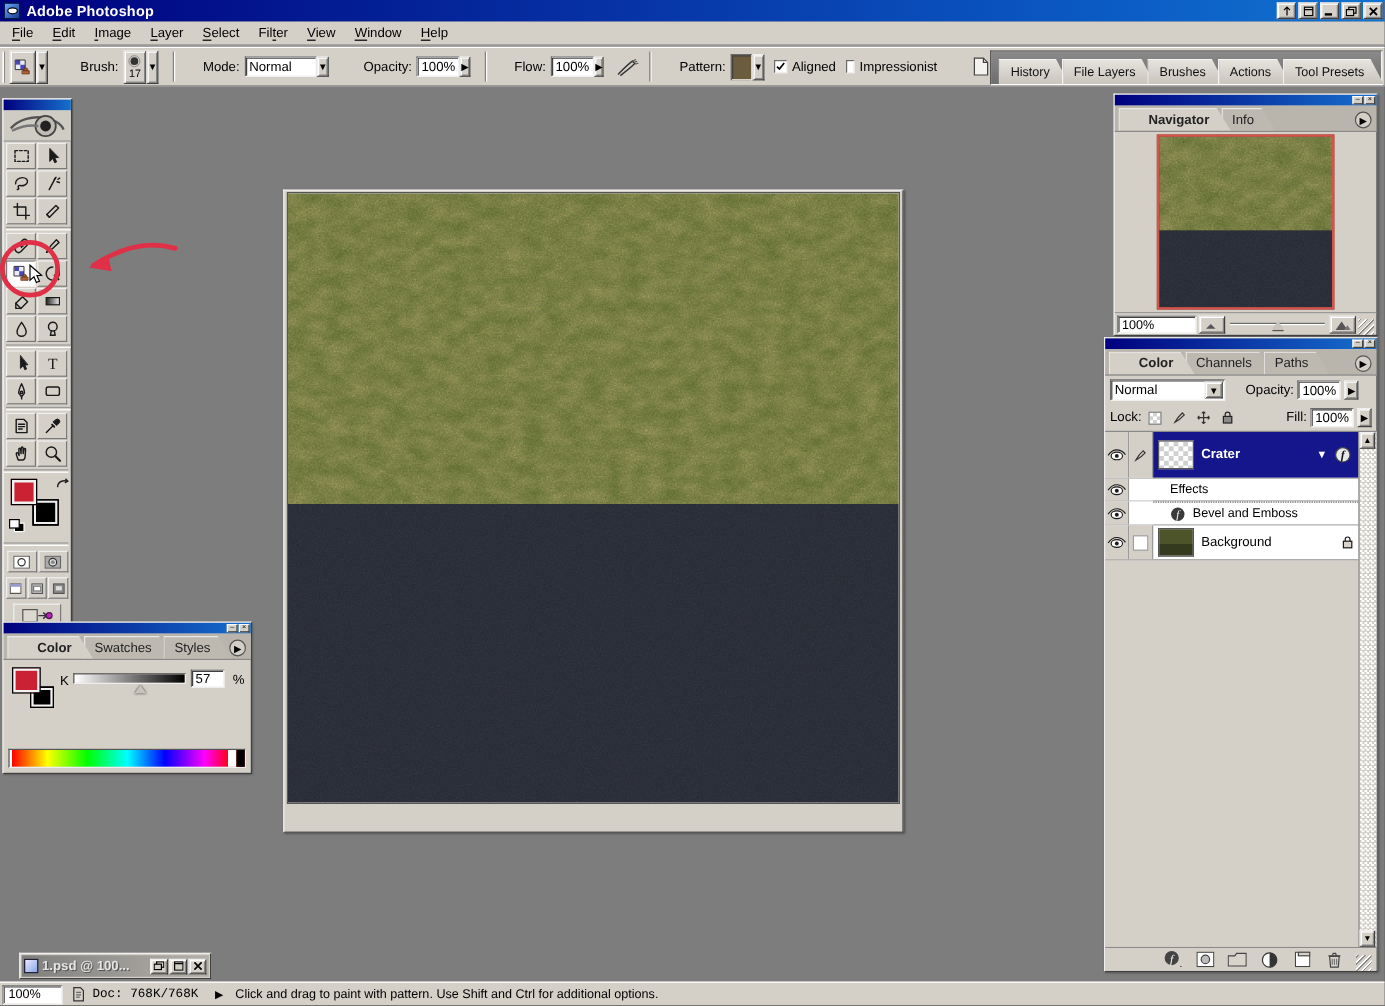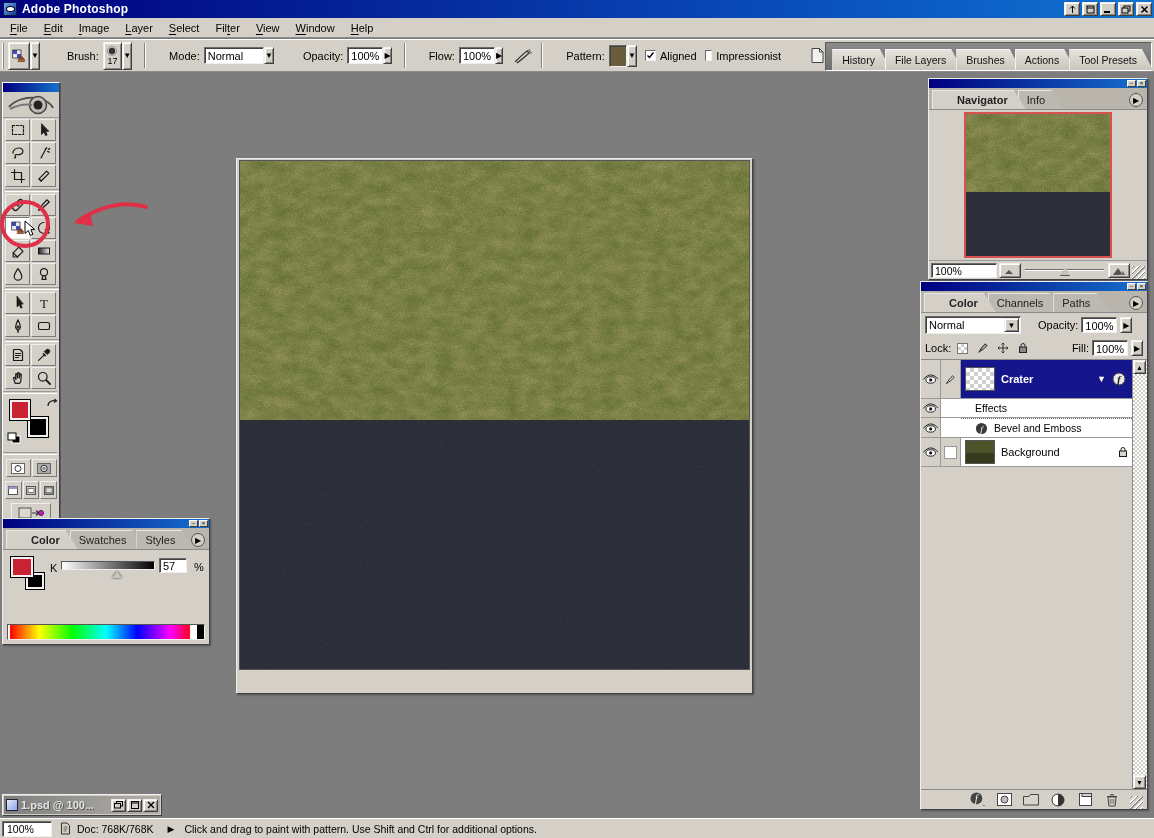--- a/index.html
+++ b/index.html
@@ -143,30 +143,30 @@
   #k-thumb { position:absolute; left:109px; top:21px; width:0; height:0;
     border-left:5px solid transparent; border-right:5px solid transparent; border-bottom:7px solid #c8c4bc; filter:drop-shadow(0 0 1px #333); }
   #k-value { position:absolute; left:156px; top:8px; width:28px; height:15px; padding-left:3px; display:flex; align-items:center; }
   #cp-pct { position:absolute; left:191px; top:11px; }
   #spectrum { position:absolute; left:4px; bottom:4px; width:198px; height:16px; border:1px solid; border-color:#555 #eee #eee #555;
     background:linear-gradient(90deg,#fff 0 2px,#f00 2px,#ff0 16%,#0f0 33%,#0ff 50%,#00f 66%,#f0f 83%,#f00 94%); }
   #spec-bw { position:absolute; right:0; bottom:0; width:14px; height:14px; }
   #spec-bw .w { position:absolute; right:7px; top:0; width:7px; height:14px; background:#fff; }
   #spec-bw .b { position:absolute; right:0; top:0; width:7px; height:14px; background:#000; }
   
-  #minwin { position:absolute; left:2px; top:794px; width:160px; height:22px; background:#d4d0c8;
+  #minwin { position:absolute; left:16px; top:794px; width:160px; height:22px; background:#d4d0c8;
     border:1px solid; border-color:#efefef #404040 #404040 #efefef; display:flex; align-items:center; padding:1px; }
   #minwin .bar { flex:1; height:18px; background:linear-gradient(90deg,#7f7f7f,#b4b0a8); display:flex; align-items:center; padding:0 2px; gap:3px; }
   #minwin .t { color:#e4e4e4; font-size:11px; font-weight:bold; white-space:nowrap; overflow:hidden; text-shadow:1px 1px 0 #555; }
   #minwin .btns { display:flex; gap:1px; margin-left:auto; }
   
   #statusbar { position:absolute; left:0; top:818px; width:1154px; height:20px; background:#d4d0c8;
     border-top:1px solid #fff; display:flex; align-items:center; font-size:10.5px; }
   #sb-zoom { width:50px; height:16px; margin-left:2px; padding-left:4px; display:flex; align-items:center; }
-  #sb-doc { margin-left:8px; display:flex; align-items:center; gap:6px; }
+  #sb-doc { margin-left:8px; display:flex; align-items:center; gap:6px;font-family:Liberation Mono, monospace; }
   #sb-play { margin-left:14px; font-size:9px; }
   #sb-hint { margin-left:10px; }
   svg { display:block; }
 </style>
 </head>
 <body>
 
 <div id="app">
 
   <svg width="0" height="0" style="position:absolute" aria-hidden="true">

